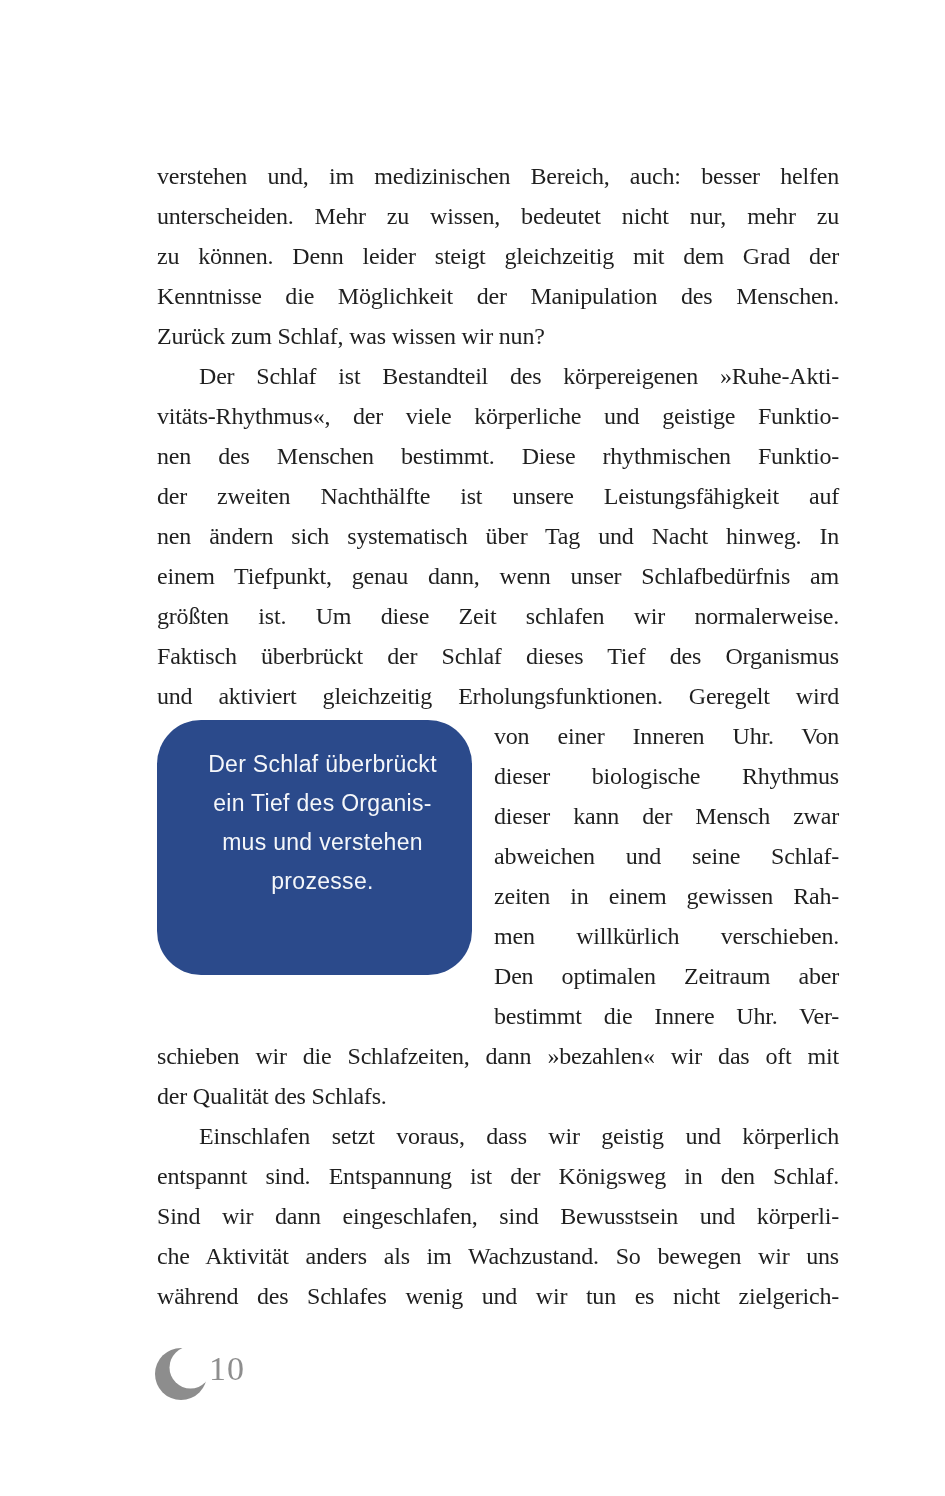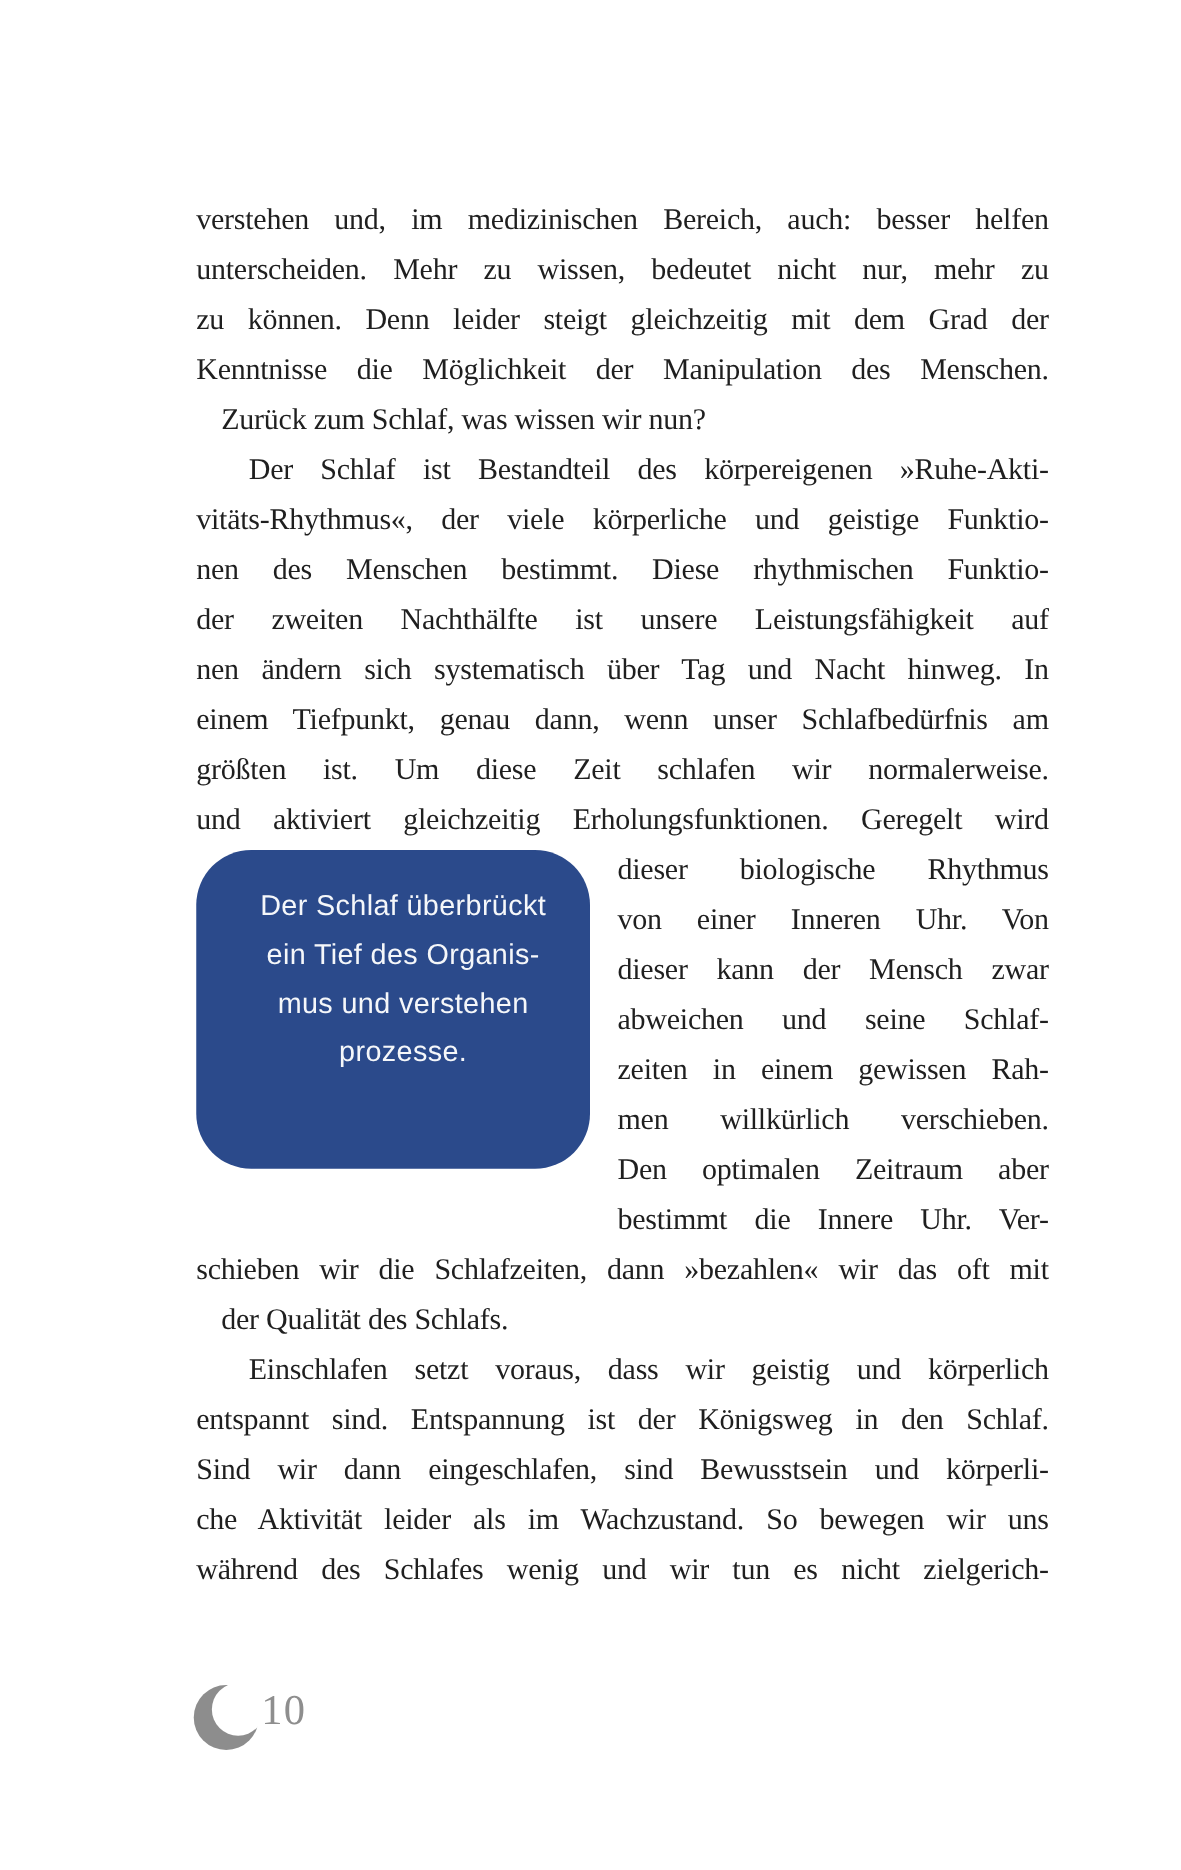--- a/index.html
+++ b/index.html
@@ -25,21 +25,20 @@
   .para .line {
     font-size: 24px;
     line-height: 40px;
     letter-spacing: -0.2px;
     white-space: nowrap;
     text-align: justify;
     text-align-last: justify;
   }
   .para[data-last-left="true"] .line:last-child {
     text-align-last: left;
-    margin-left: 20px;
   }
   .indent-first .line:first-child {
     padding-left: 42px;
   }
   .wrap-row {
     display: flex;
     gap: 22px;
     align-items: flex-start;
   }
   .callout {
@@ -107,54 +106,55 @@
       </div>
 
     <div class="para indent-first">
         <div class="line">Der Schlaf ist Bestandteil des körpereigenen »Ruhe-Akti-</div>
         <div class="line">vitäts-Rhythmus«, der viele körperliche und geistige Funktio-</div>
         <div class="line">nen des Menschen bestimmt. Diese rhythmischen Funktio-</div>
         <div class="line">der zweiten Nachthälfte ist unsere Leistungsfähigkeit auf</div>
         <div class="line">nen ändern sich systematisch über Tag und Nacht hinweg. In</div>
         <div class="line">einem Tiefpunkt, genau dann, wenn unser Schlafbedürfnis am</div>
         <div class="line">größten ist. Um diese Zeit schlafen wir normalerweise.</div>
+        <div class="line">Faktisch überbrückt der Schlaf dieses Tief des Organismus</div>
         <div class="line">und aktiviert gleichzeitig Erholungsfunktionen. Geregelt wird</div>
       </div>
 
     <div class="wrap-row">
       <aside class="callout">
         <div>
             <div class="line">Der Schlaf überbrückt</div>
             <div class="line">ein Tief des Organis-</div>
             <div class="line">mus und verstehen</div>
             <div class="line">prozesse.</div>
           </div>
       </aside>
       <div class="para right-col">
+          <div class="line">von einer Inneren Uhr. Von</div>
           <div class="line">dieser biologische Rhythmus</div>
-          <div class="line">von einer Inneren Uhr. Von</div>
           <div class="line">dieser kann der Mensch zwar</div>
           <div class="line">abweichen und seine Schlaf-</div>
           <div class="line">zeiten in einem gewissen Rah-</div>
           <div class="line">men willkürlich verschieben.</div>
           <div class="line">Den optimalen Zeitraum aber</div>
           <div class="line">bestimmt die Innere Uhr. Ver-</div>
         </div>
     </div>
 
     <div class="para" data-last-left="true">
         <div class="line">schieben wir die Schlafzeiten, dann »bezahlen« wir das oft mit</div>
         <div class="line">der Qualität des Schlafs.</div>
       </div>
 
     <div class="para indent-first">
         <div class="line">Einschlafen setzt voraus, dass wir geistig und körperlich</div>
         <div class="line">entspannt sind. Entspannung ist der Königsweg in den Schlaf.</div>
         <div class="line">Sind wir dann eingeschlafen, sind Bewusstsein und körperli-</div>
-        <div class="line">che Aktivität leider als im Wachzustand. So bewegen wir uns</div>
+        <div class="line">che Aktivität anders als im Wachzustand. So bewegen wir uns</div>
         <div class="line">während des Schlafes wenig und wir tun es nicht zielgerich-</div>
       </div>
 
   </main>
 
   <footer class="page-footer">
     <span class="moon">
       <svg width="54" height="56" viewBox="0 0 54 56" aria-hidden="true">
         <circle cx="27" cy="28" r="26" fill="var(--moon-gray, #8d8d8d)"></circle>
         <circle cx="36.5" cy="21.5" r="21" fill="var(--moon-cut, #ffffff)"></circle>

